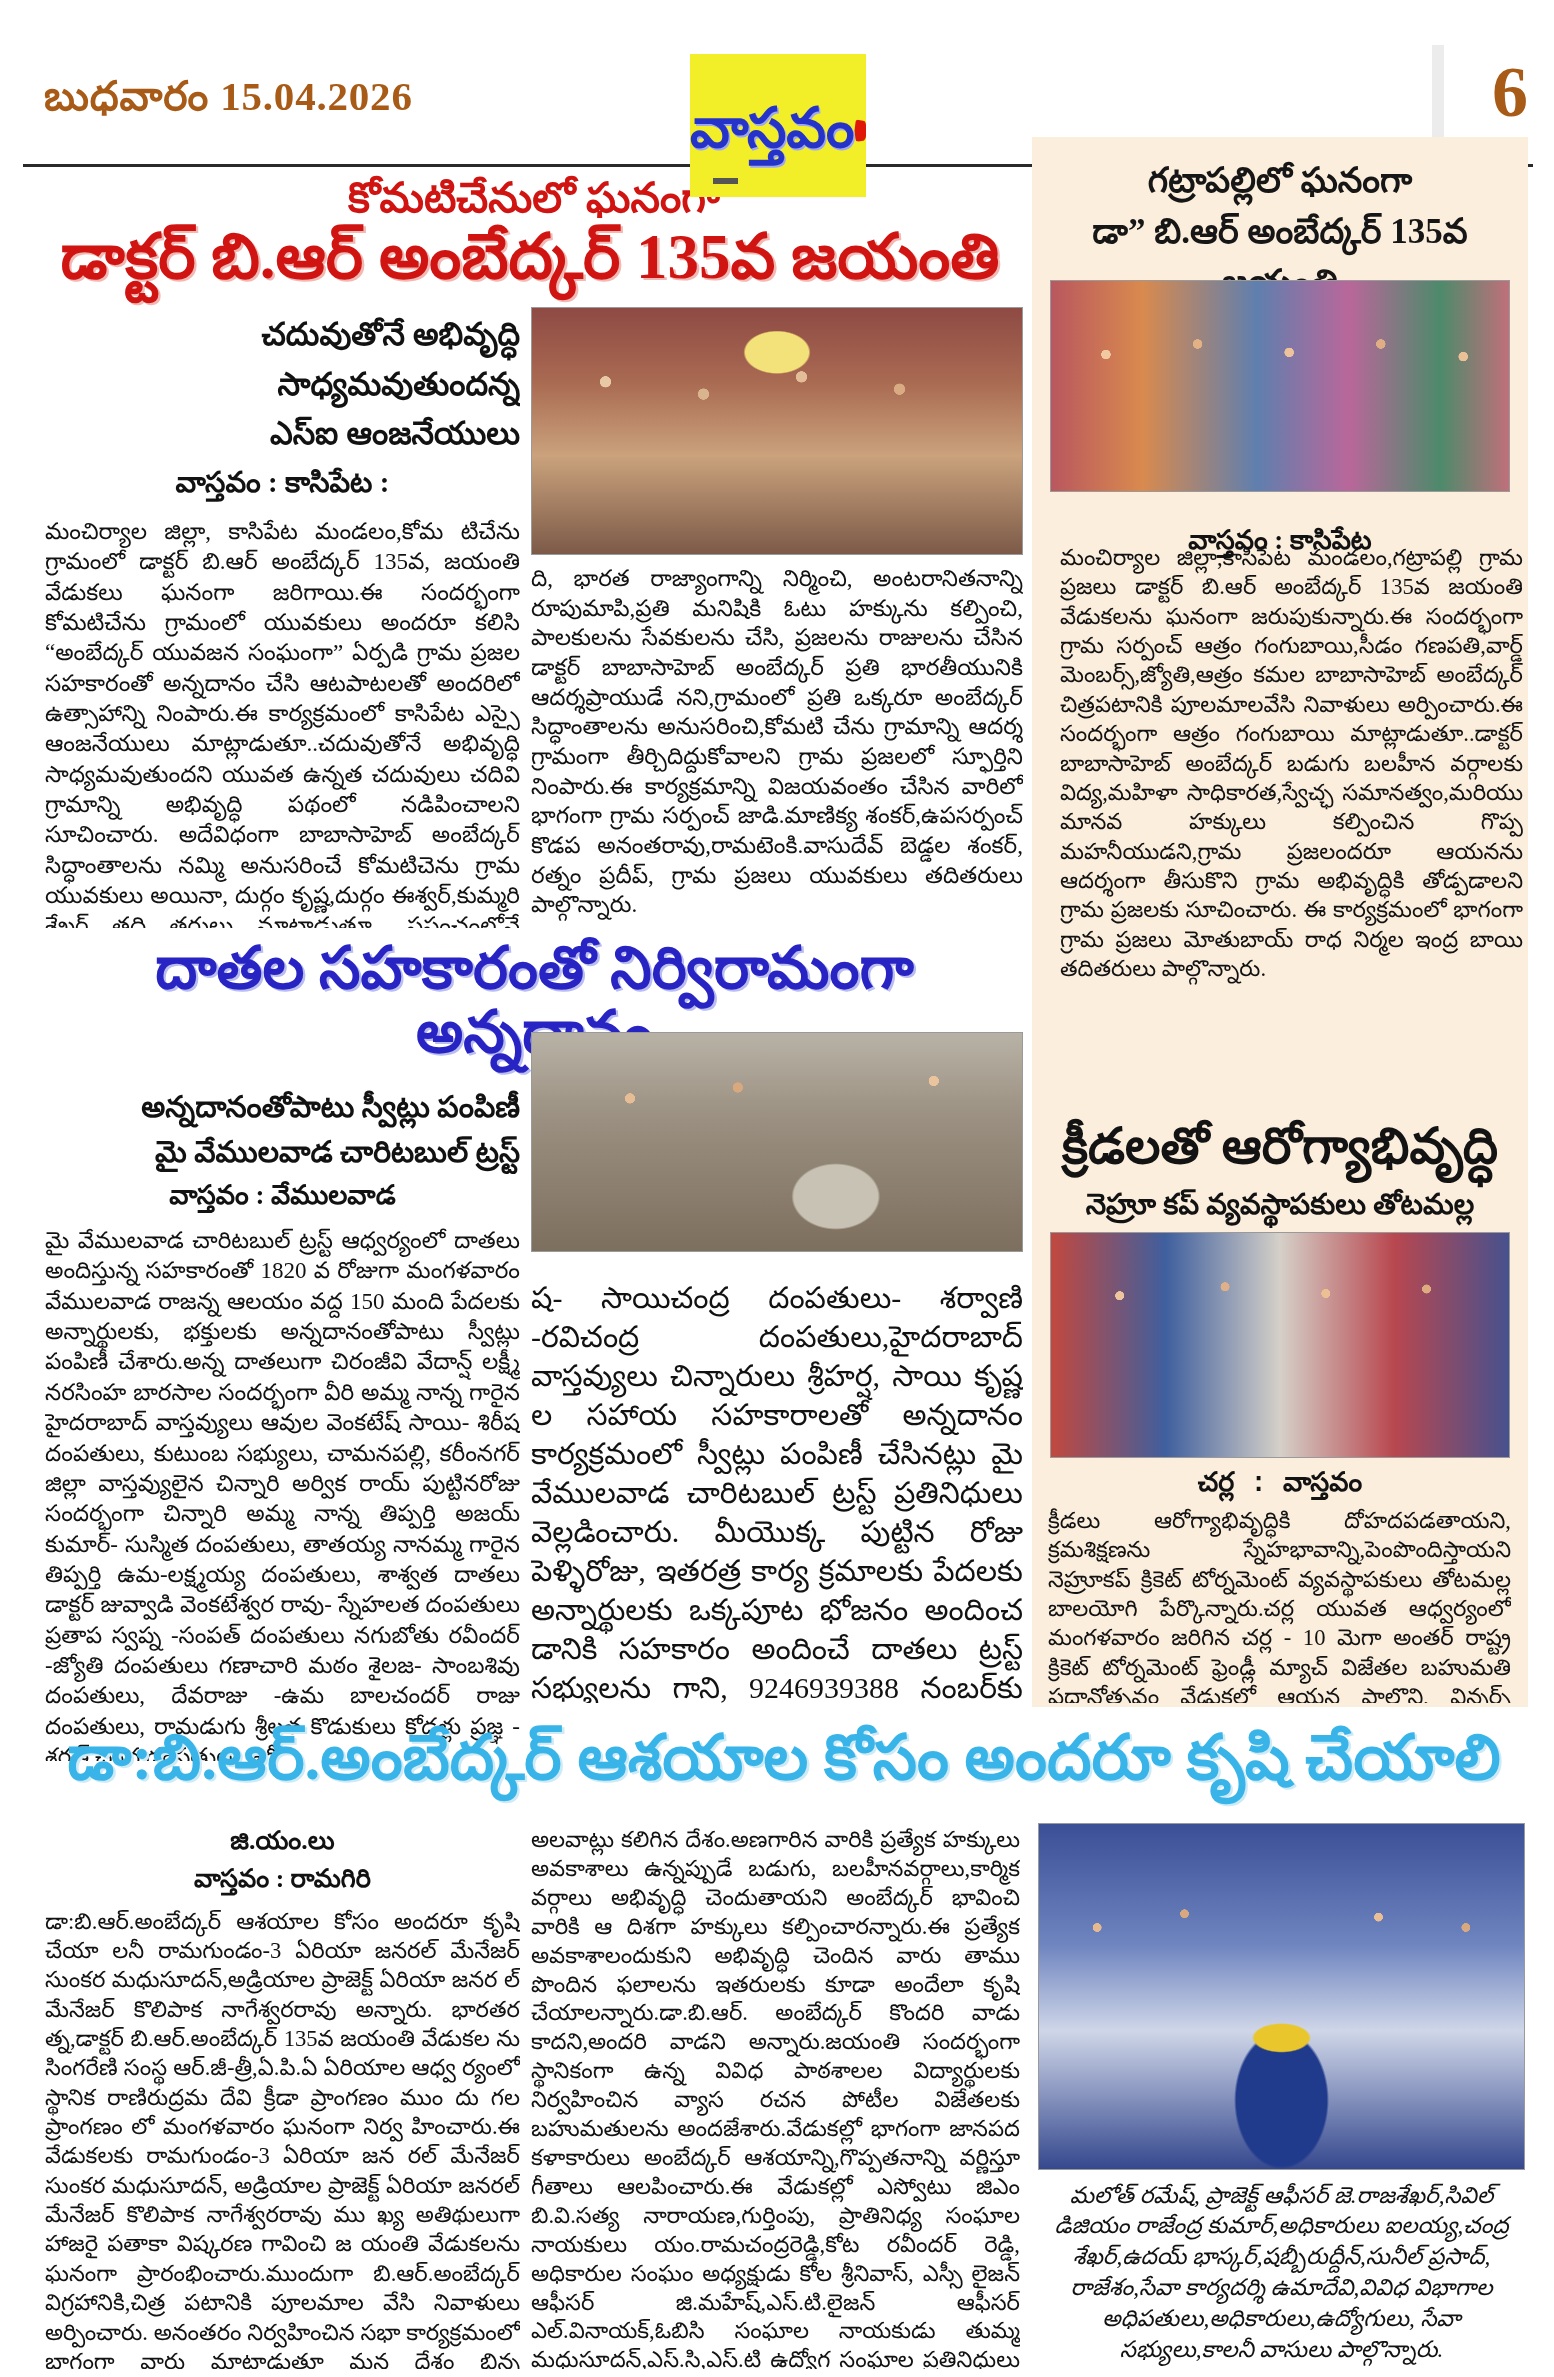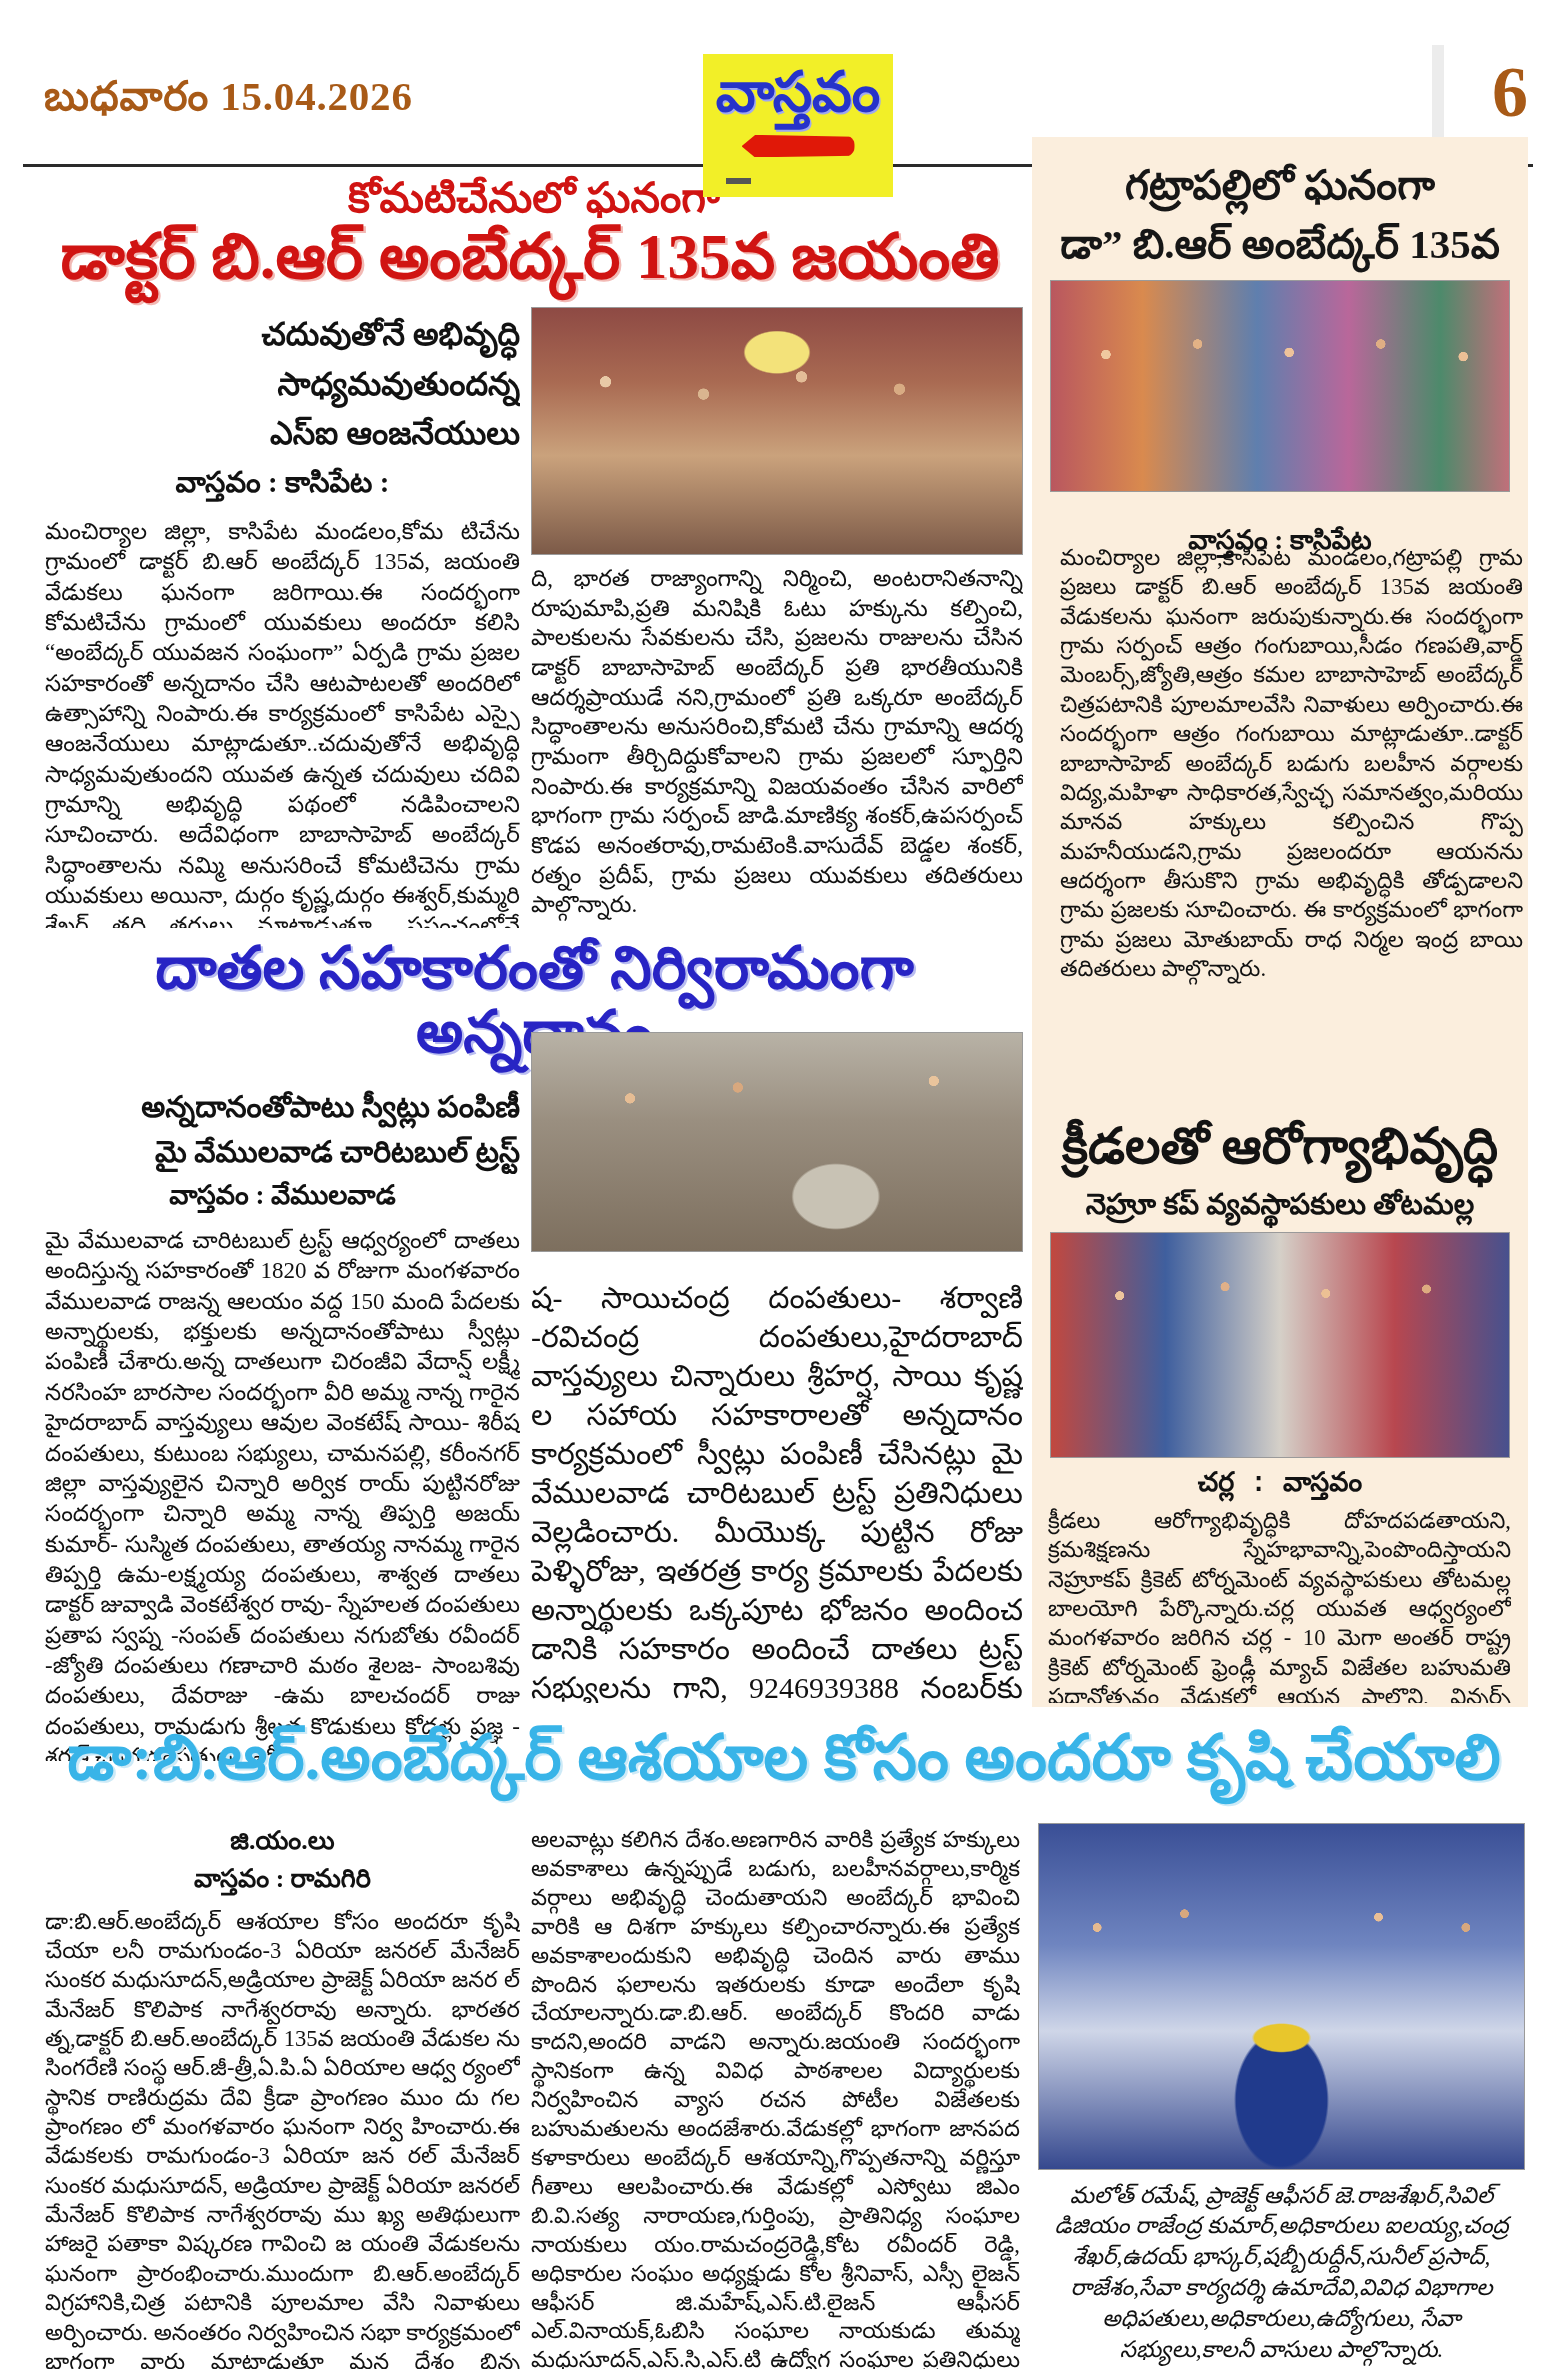--- a/index.html
+++ b/index.html
@@ -14,22 +14,22 @@
   .page{
     position:relative;width:1555px;height:2377px;background:#ffffff;
     font-family:"Liberation Serif","DejaVu Serif",serif;color:var(--c-ink);
     margin:0 auto;overflow:hidden;
   }
   
   .hdr-date{position:absolute;left:44px;top:72px;font-size:41px;font-weight:bold;color:var(--c-brown);letter-spacing:0.8px;}
   .hdr-rule{position:absolute;left:22.6px;top:164px;width:1510px;border-top:3px solid #2a2a2a;}
   .hdr-pagenum{position:absolute;right:27px;top:56px;font-size:72px;font-weight:bold;color:var(--c-brown);line-height:1;}
   .hdr-pagenum-band{position:absolute;right:111px;top:45px;width:12px;height:113px;background:#ececec;}
-  .logo{position:absolute;left:690px;top:54px;width:190px;height:143px;background:#f2ef28;z-index:3;
-        display:flex;flex-direction:column;align-items:center;justify-content:flex-start;margin-left:13px;}
+  .logo{position:absolute;left:690px;top:54px;width:176px;height:143px;background:#f2ef28;z-index:3;
+        display:flex;flex-direction:row;align-items:center;justify-content:flex-start;}
   .logo-word{font-size:56px;font-weight:bold;color:#2633c9;line-height:1.15;margin-top:6px;
              text-shadow:1.5px 1.5px 0 #9fa8ef;}
   .logo-swoosh{position:relative;width:113px;height:22.6px;background:#e01808;border-radius:11.3px;margin-top:10.5px;
                clip-path:polygon(0 50%,12% 0,100% 8%,100% 92%,12% 100%);}
   .logo-tick{position:absolute;left:22.6px;bottom:13.5px;width:25.6px;height:6px;background:#555;}
   
   .kicker{position:absolute;text-align:center;font-weight:bold;}
   .headline{position:absolute;text-align:center;font-weight:bold;line-height:1.08;}
   .subhead{font-weight:bold;text-align:right;}
   .dateline{font-weight:bold;text-align:center;}
@@ -75,21 +75,21 @@
   .ph5{height:347px;background:
         radial-gradient(90px 45px at 50% 62%,#e8c62c 0 30%,transparent 33%),
         radial-gradient(113px 165px at 50% 80%,#203a8c 0 40%,transparent 42%),
         radial-gradient(35px 35px at 12% 30%,#e6ba90 0 12%,transparent 13%),
         radial-gradient(35px 35px at 30% 26%,#d8a87e 0 12%,transparent 13%),
         radial-gradient(35px 35px at 70% 27%,#eabf96 0 12%,transparent 13%),
         radial-gradient(35px 35px at 88% 30%,#d8a87e 0 12%,transparent 13%),
         linear-gradient(180deg,#3a4f96 0%,#6f85c0 35%,#cfd6e8 60%,#35488e 100%);}
   
   .cream-panel{position:absolute;left:1032px;top:137px;width:496px;height:1570px;background:var(--c-cream);}
-  .a2-head{left:1032px;top:156px;width:496px;font-size:41px;color:#161616;line-height:1.45;}
+  .a2-head{left:1032px;top:156px;width:496px;font-size:35px;color:#161616;line-height:1.45;}
   .a2-photo{position:absolute;left:1050px;top:280px;width:460px;}
   .a2-dateline{position:absolute;left:1032px;top:525px;width:496px;font-size:27px;}
   .a2-body{left:1060px;top:543px;width:463px;height:561px;}
   .a2-body .bodytext{font-size:22.6px;line-height:1.3;}
   
   .a3-head{left:38px;top:937px;width:993px;font-size:59px;color:var(--c-blue);text-shadow:2.3px 2.3px 0 #b9bdf0;}
   .a3-col1{left:45px;top:1084px;width:475px;height:677px;}
   .a3-col1 .subhead{font-size:30px;line-height:1.5;}
   .a3-col1 .dateline{font-size:27px;margin:6px 0 9px 0;}
   .a3-col1 .bodytext{font-size:23px;line-height:1.32;}

